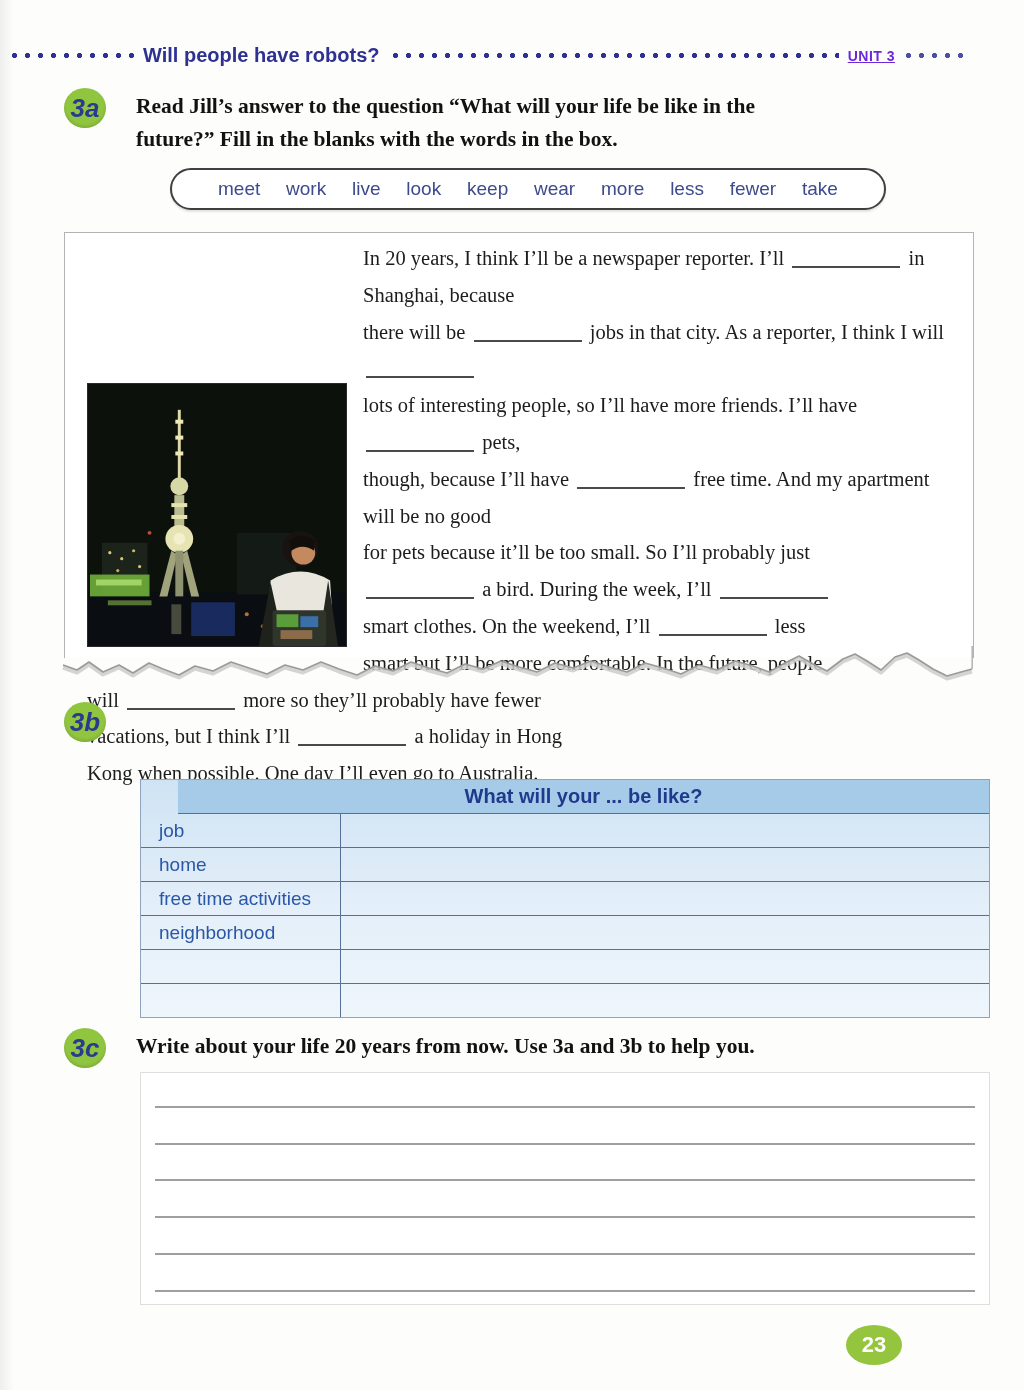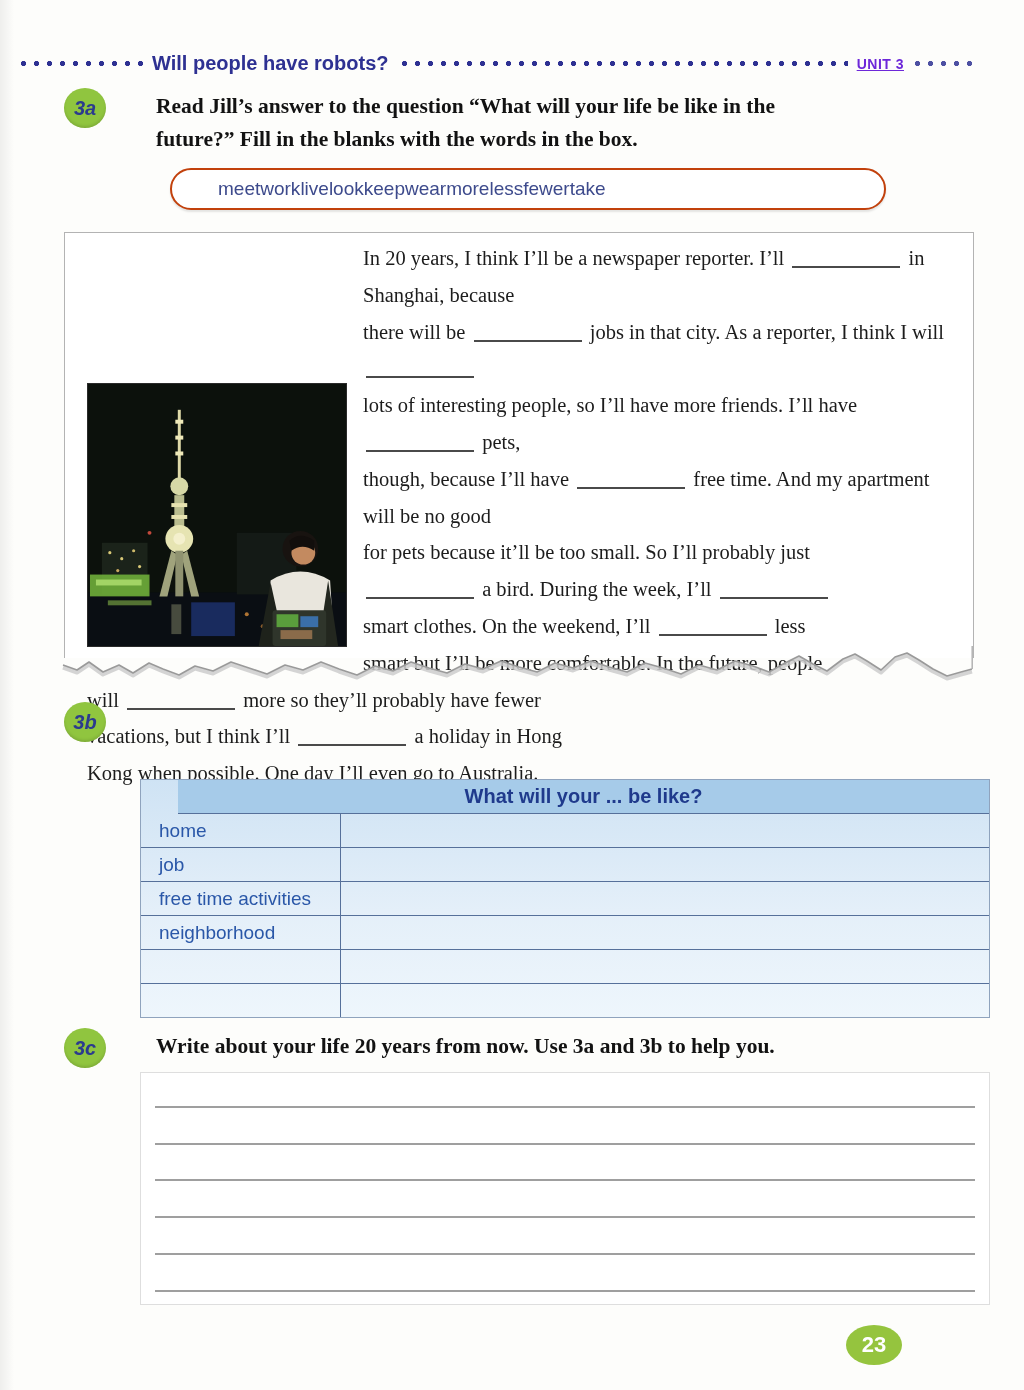--- a/index.html
+++ b/index.html
@@ -2,42 +2,42 @@
 <html><head>
 <meta charset="utf-8">
 <style>
   html,body{margin:0;padding:0;background:#fff;}
   .page{position:relative;width:1024px;height:1390px;background:#fdfdfb;overflow:hidden;
         font-family:"Liberation Sans",sans-serif;color:#1c1c1c;}
   .edge-left{position:absolute;left:0;top:0;width:14px;height:100%;
         background:linear-gradient(90deg,rgba(0,0,0,.06),rgba(0,0,0,0));}
 
   
-  .hdr{position:absolute;top:44px;left:17px;width:958px;display:flex;align-items:center;margin-top:8px;}
+  .hdr{position:absolute;top:44px;left:8px;width:958px;display:flex;align-items:center;}
   .dots{height:7px;background:radial-gradient(circle,#2e3192 2.4px,rgba(46,49,146,0) 2.9px) 0 50%/13px 7px repeat-x;}
   .d-left{width:128px;margin-right:7px;}
   .d-mid{flex:1;margin:0 9px;}
   .d-right{width:64px;margin-left:7px;opacity:.85;}
   .hdr-title{color:#2e3192;font-size:20px;font-weight:600;white-space:nowrap;}
   .hdr-unit{color:#6d28d9;font-size:14px;font-weight:800;letter-spacing:.5px;white-space:nowrap;text-decoration:underline;}
 
   
   .badge{position:absolute;left:64px;width:42px;height:40px;border-radius:50%;background:#90c53f;
-         color:#2b3a8e;font-weight:800;font-size:20px;font-style:italic;
+         color:#2b3a8e;font-weight:800;font-size:26px;font-style:italic;
          display:flex;align-items:center;justify-content:center;box-shadow:inset 0 -2px 3px rgba(0,0,0,.12);}
   .b-a{top:88px;} .b-b{top:702px;} .b-c{top:1028px;}
-  .instr{position:absolute;left:156px;width:810px;font-family:"Liberation Serif",serif;
+  .instr{position:absolute;left:136px;width:810px;font-family:"Liberation Serif",serif;
          font-weight:700;font-size:21.5px;line-height:33px;color:#121212;}
   .i-a{top:90px;} .i-b{top:704px;} .i-c{top:1030px;}
 
   
   .wordbox{position:absolute;left:170px;top:168px;width:716px;height:42px;box-sizing:border-box;
-           border:2px solid #c2410c;border-radius:22px;background:#fff;
+           border:2px solid #404040;border-radius:22px;background:#fff;
            box-shadow:0 2px 2px rgba(0,0,0,.10);
-           display:flex;align-items:center;padding:0 46px;}
+           display:flex;align-items:center;justify-content:space-between;padding:0 46px;}
   .word{font-size:19px;color:#3d4a8c;}
 
   
   .rbox{position:absolute;left:64px;top:232px;width:910px;height:426px;box-sizing:border-box;
         background:#fff;border:1.5px solid #b3b3b3;border-bottom:none;padding:7px 26px 0 22px;}
   .photo{float:left;width:260px;height:264px;margin:143px 16px 0 0;background:#000;
          border:1px solid #2a2a2a;box-sizing:border-box;}
   .photo svg{display:block;width:100%;height:100%;}
   .passage{margin:0;font-family:"Liberation Serif",serif;font-size:20.5px;line-height:36.8px;color:#1c1c1c;}
   .blank{display:inline-block;width:108px;height:12px;border-bottom:2px solid #4a4a4a;
@@ -153,25 +153,25 @@
       <line x1="909.2" y1="0" x2="909.2" y2="23" stroke="#b3b3b3" stroke-width="1.5"></line>
     </svg>
   </div>
 
   <div class="badge b-b">3b</div>
 
   <div class="tbl">
     <div class="tbl-head">What will your ... be like?</div>
     <div>
         <div class="trow">
+          <div class="tcell-label">job</div>
+          <div class="tcell-val"></div>
+        </div>
+        <div class="trow">
           <div class="tcell-label">home</div>
-          <div class="tcell-val"></div>
-        </div>
-        <div class="trow">
-          <div class="tcell-label">job</div>
           <div class="tcell-val"></div>
         </div>
         <div class="trow">
           <div class="tcell-label">free time activities</div>
           <div class="tcell-val"></div>
         </div>
         <div class="trow">
           <div class="tcell-label">neighborhood</div>
           <div class="tcell-val"></div>
         </div>

